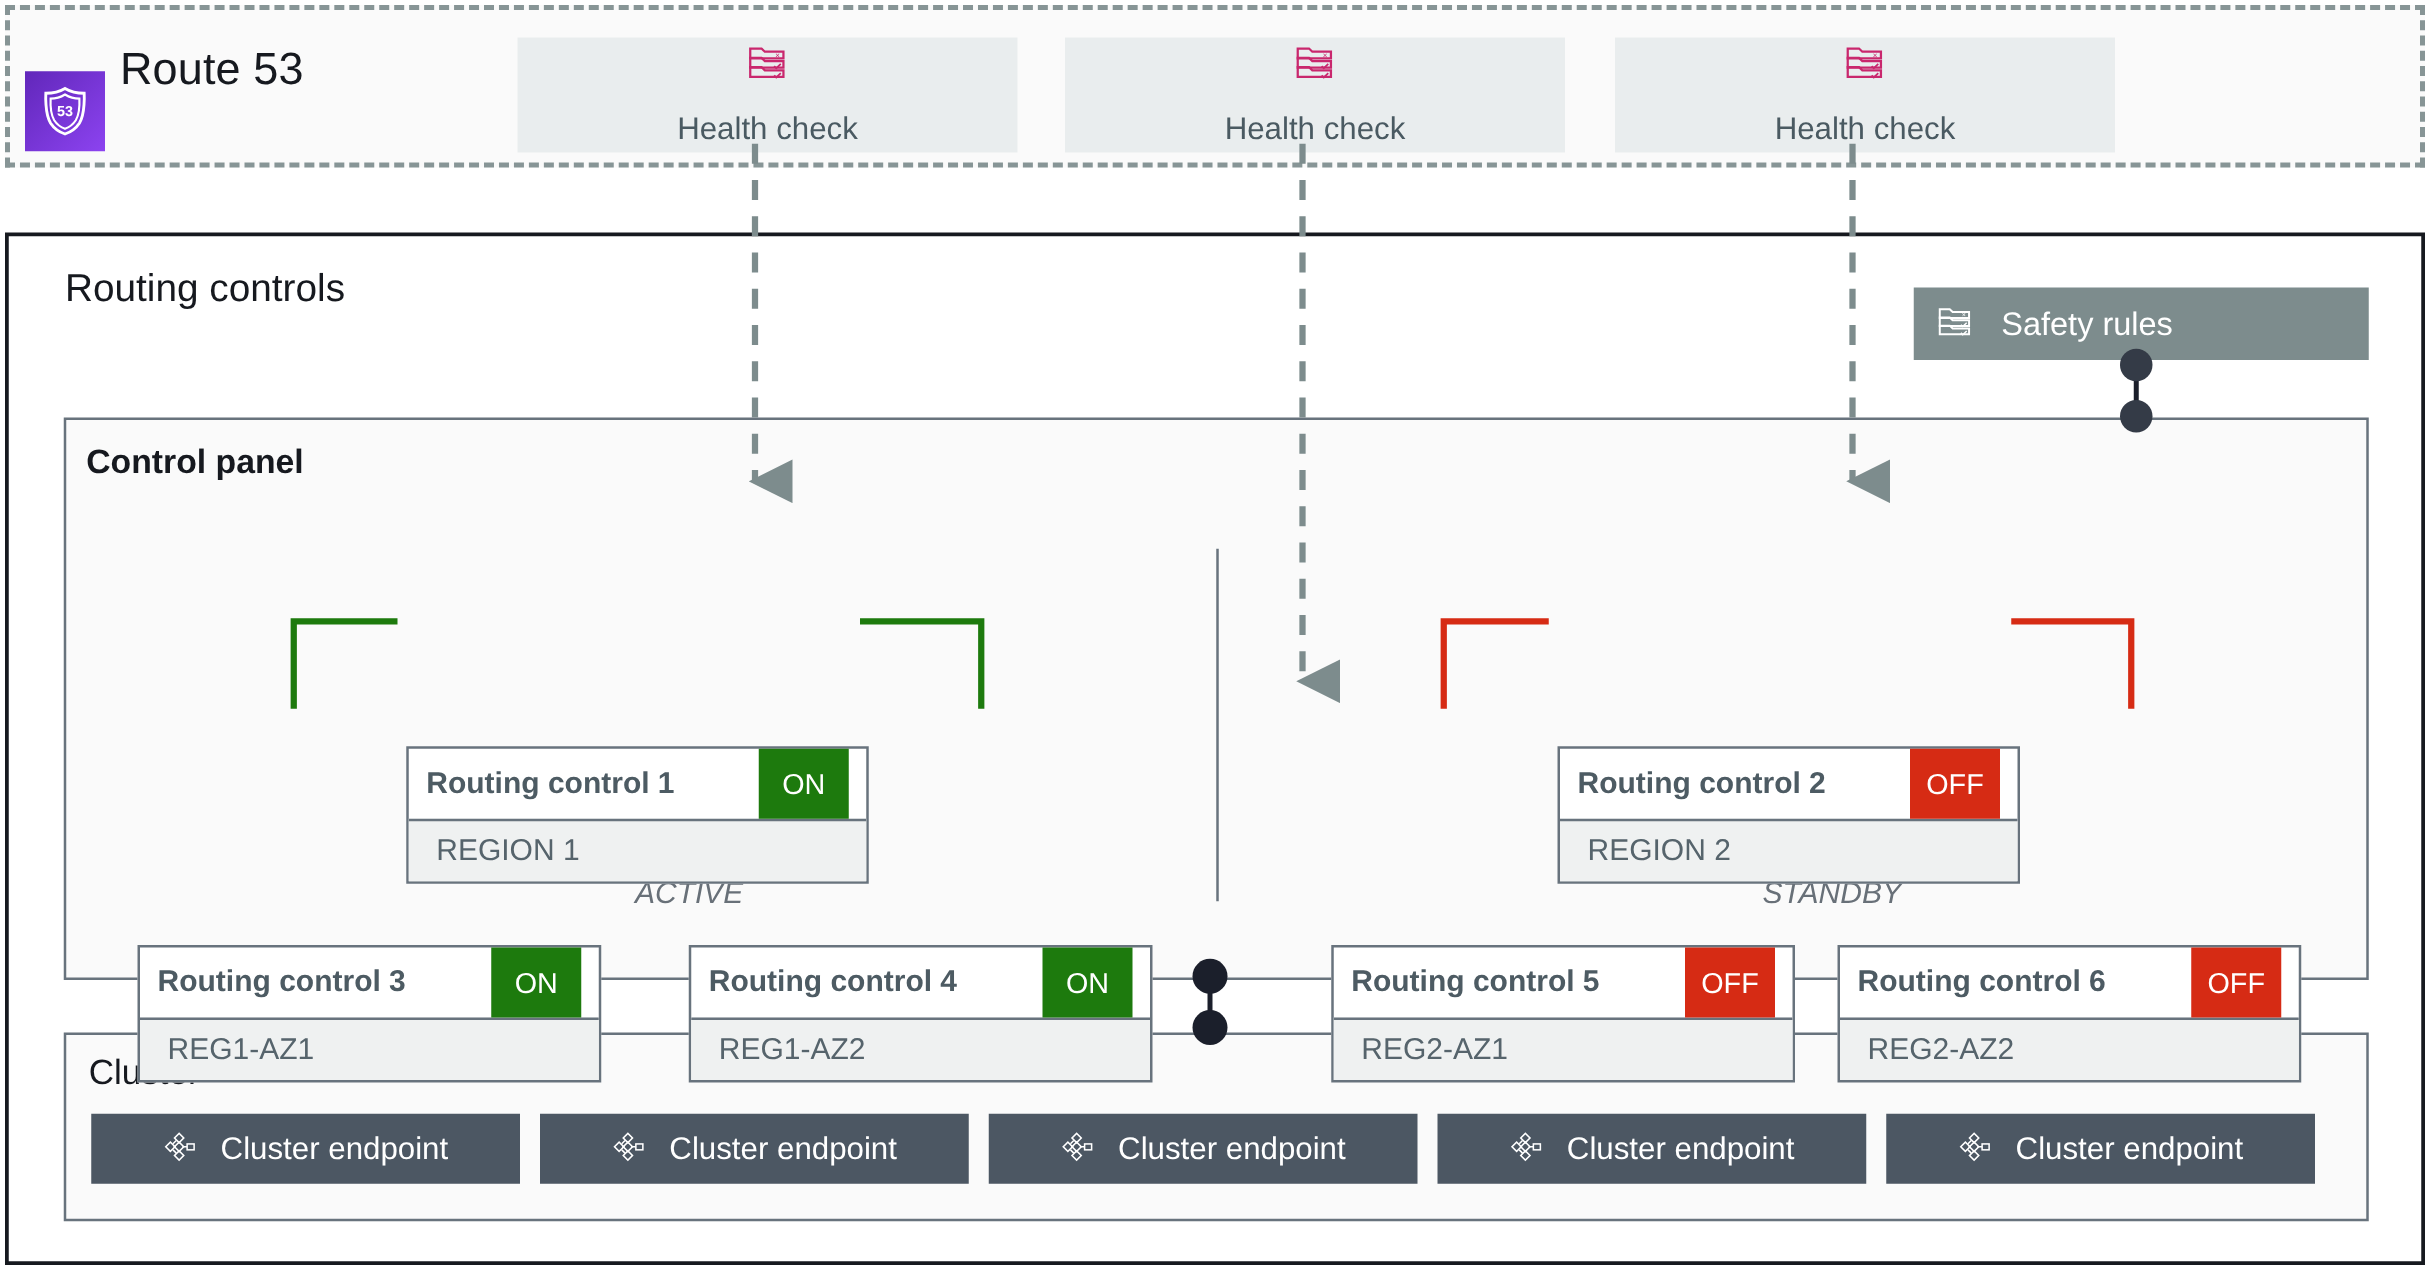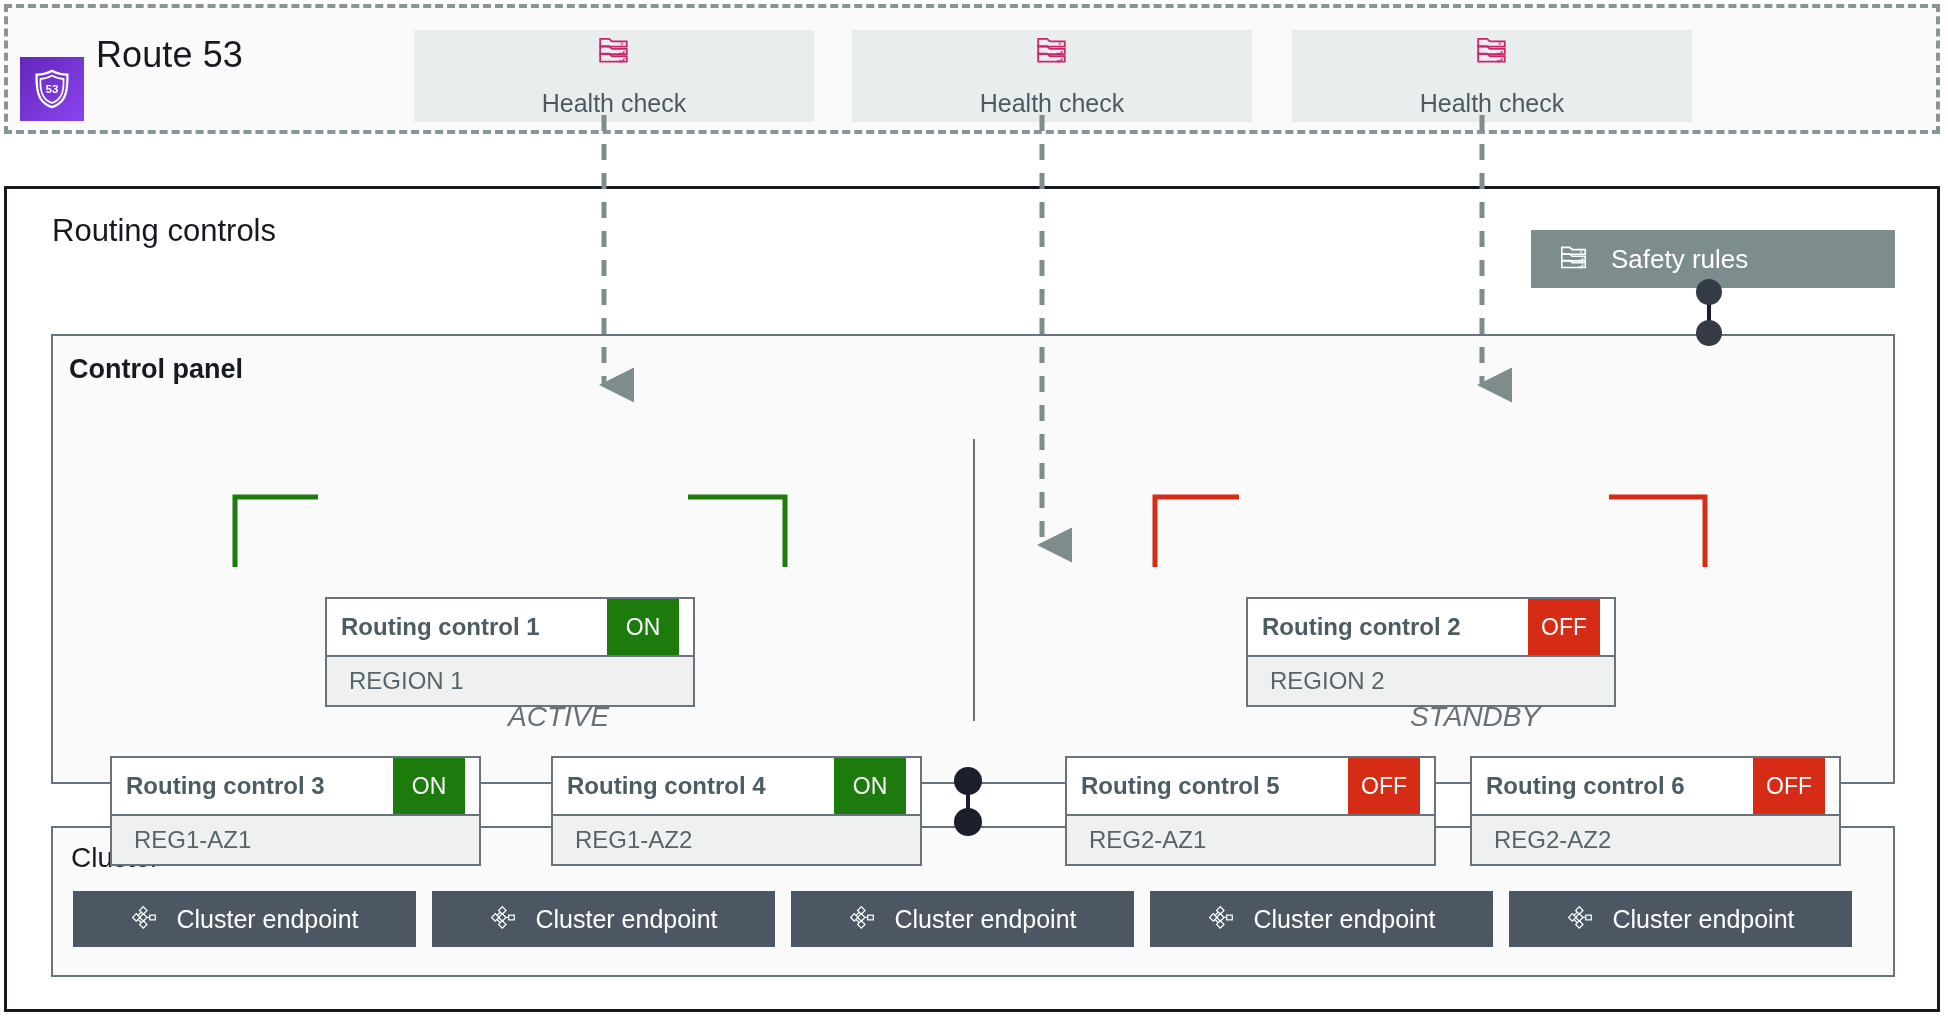--- a/index.html
+++ b/index.html
@@ -96,21 +96,21 @@
   .safety-rules {
     position: absolute;
     left: 1524px;
     top: 41px;
     width: 364px;
     height: 58px;
     background: #7d8c8d;
     display: flex;
     align-items: center;
     box-sizing: border-box;
-    padding-left: 28px;
+    padding-left: 18px;
   }
   .safety-rules .sr-label {
     margin-left: 22px;
     font-size: 26px;
     color: #ffffff;
   }
 
   
   .control-panel {
     position: absolute;
@@ -133,21 +133,21 @@
   .cp-divider {
     position: absolute;
     left: 920px;
     top: 103px;
     width: 2px;
     height: 282px;
     background: #68737d;
   }
   .zone-label {
     position: absolute;
-    font-size: 28px;
+    font-size: 24px;
     font-style: italic;
     color: #687078;
     top: 365px;
   }
   .zone-active  { left: 455px; }
   .zone-standby { left: 1357px; }
 
   
   .rc-card {
     position: absolute;

